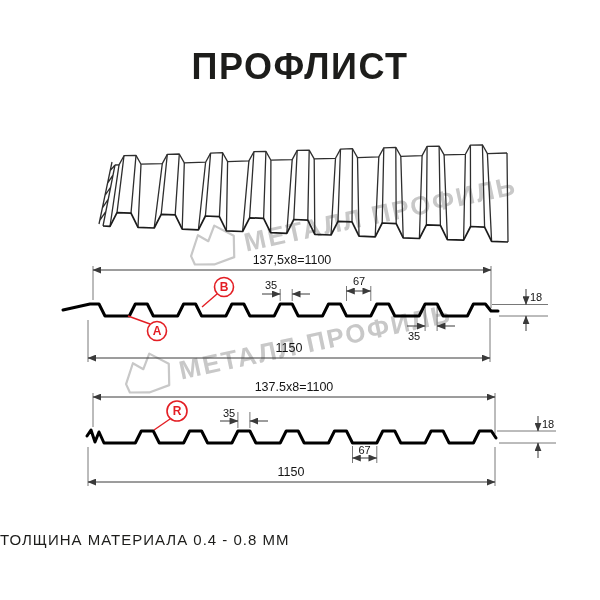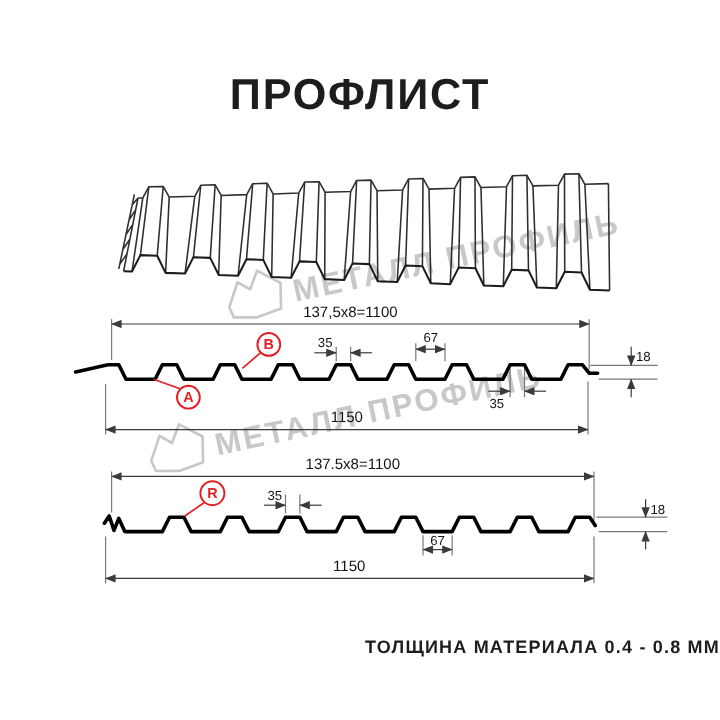--- a/index.html
+++ b/index.html
@@ -1,25 +1,25 @@
 <!DOCTYPE html>
 <html style="--ink: #1d1d1b; --accent: #e31e24; --wm: #c8c8c8;"><head>
 <meta charset="utf-8">
 <style>
   html,body{margin:0;padding:0}
   body{
     width:600px;height:600px;background:#ffffff;position:relative;overflow:hidden;
     font-family:"Liberation Sans",sans-serif;
   }
   .header{position:absolute;top:46px;left:0;width:600px;text-align:center;color:var(--ink,#1d1d1b)}
-  .header h1{margin:12px;font-weight:800;font-size:36px;letter-spacing:1.5px}
+  .header h1{margin:0;font-weight:800;font-size:36px;letter-spacing:1.5px}
   .subtitle{margin-top:7px;font-size:15px;font-weight:600;letter-spacing:2.5px}
   .footer{
-    position:absolute;top:531px;left:0;width:600px;text-align:right;
-    font-size:15px;font-weight:700;letter-spacing:1px;color:var(--ink,#1d1d1b)
+    position:absolute;top:531px;left:0;width:600px;text-align:left;
+    font-size:15px;font-weight:400;letter-spacing:1px;color:var(--ink,#1d1d1b)
   }
   svg.drawing{position:absolute;left:0;top:0}
   .profileLine{fill:none;stroke:#000;stroke-width:3;stroke-linejoin:round;stroke-linecap:round}
   .e{stroke:#787878;stroke-width:1;fill:none}            
   .d{stroke:#3a3a3a;stroke-width:1;fill:none}            
   .arrfill{fill:#3a3a3a}
   text.dim{font-family:"Liberation Sans",sans-serif;font-size:11px;fill:#141414}
   text.dimchain{font-family:"Liberation Sans",sans-serif;font-size:12.5px;fill:#141414}
   .redline{stroke:var(--accent,#e31e24);stroke-width:1.4;fill:none}
   circle.redc{stroke:var(--accent,#e31e24);stroke-width:1.6;fill:none}

